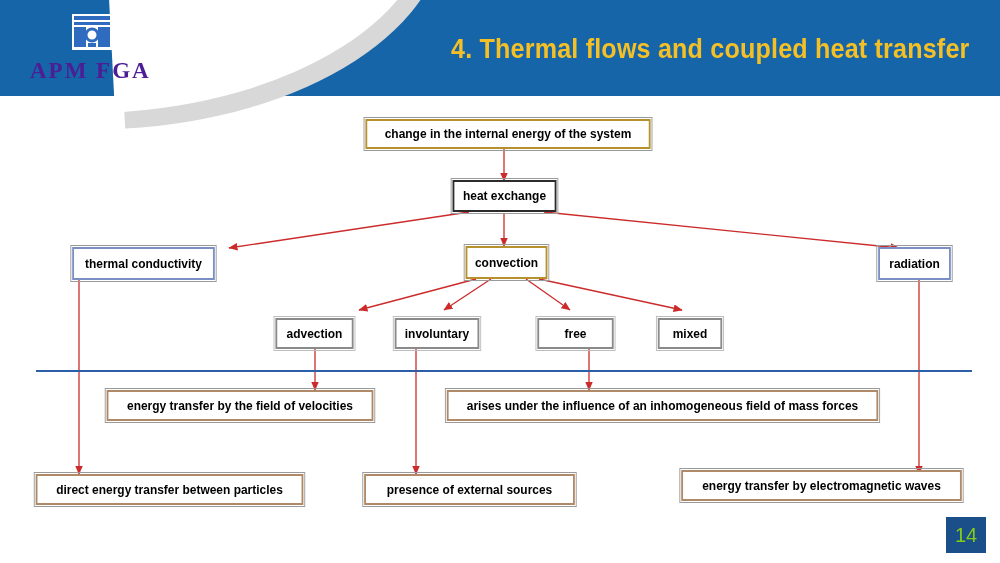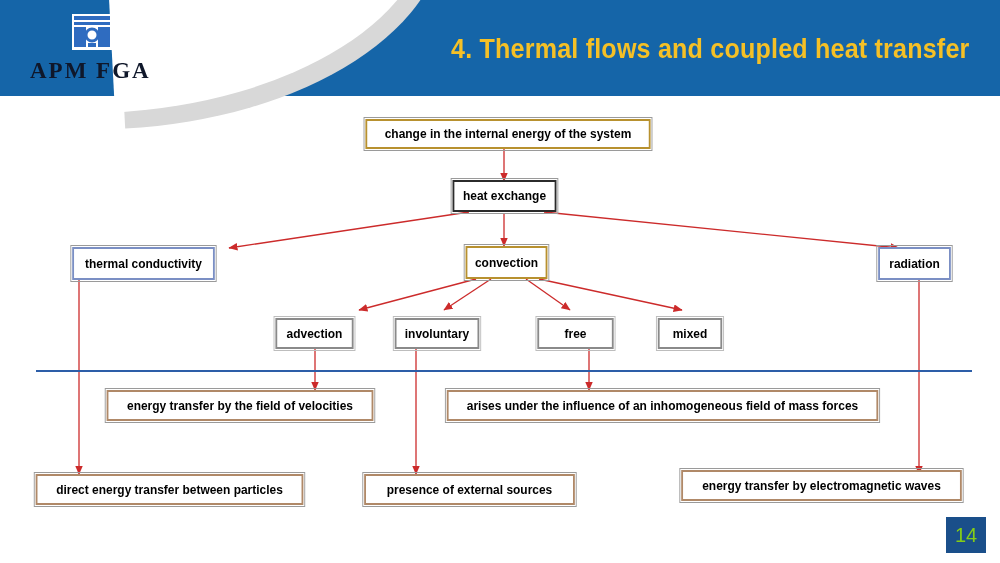--- a/index.html
+++ b/index.html
@@ -47,21 +47,21 @@
   }
   .logo-wrap{
     position:absolute;left:30px;top:12px;z-index:5;
     text-align:center;
   }
   .logo-mark{
     width:44px;height:40px;margin-left:4px;
   }
   .logo-text{
     margin-top:2px;
-    color:#0f172a;
+    color:#4c1d95;
     font-size:23px;font-weight:bold;letter-spacing:2px;
     font-family:"Liberation Serif", serif;
   }
   
   #diagram{
     position:absolute;left:4px;top:96px;width:1000px;height:494px;
   }
   svg.lines{position:absolute;left:0;top:0;width:1000px;height:467px;pointer-events:none;}
   .node{
     position:absolute;

